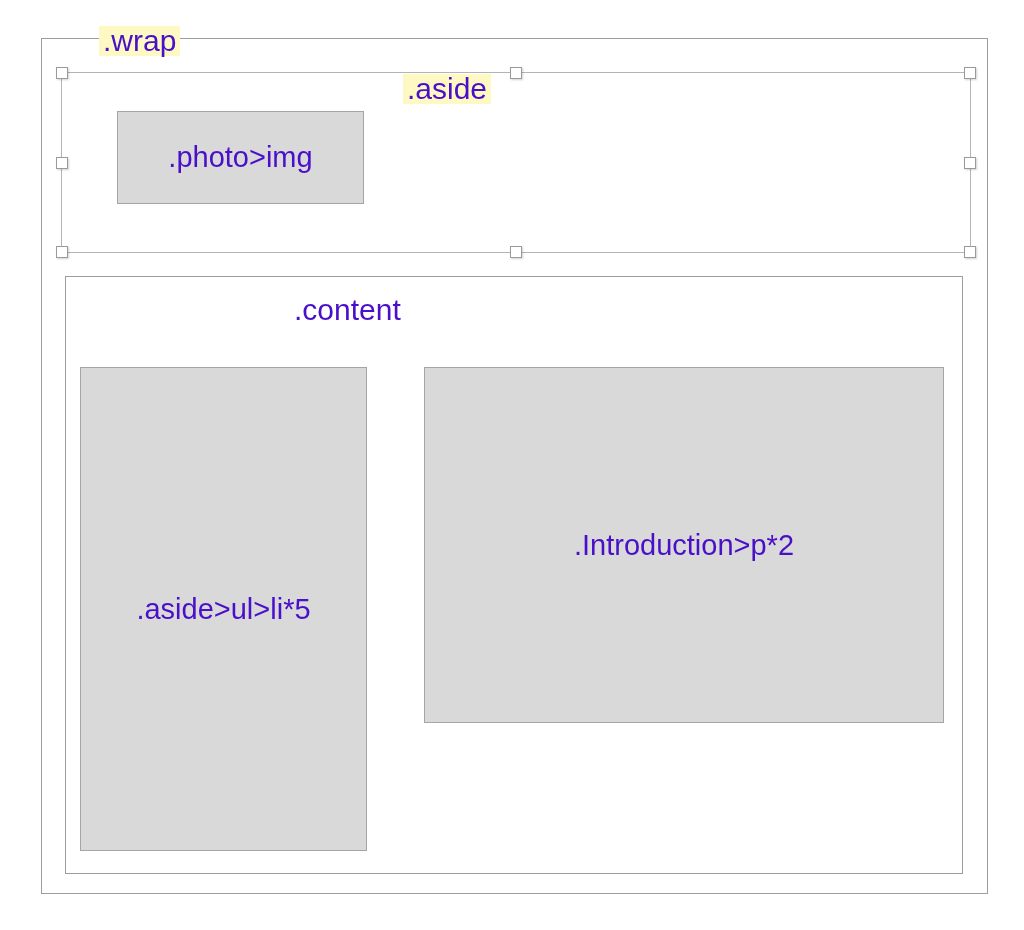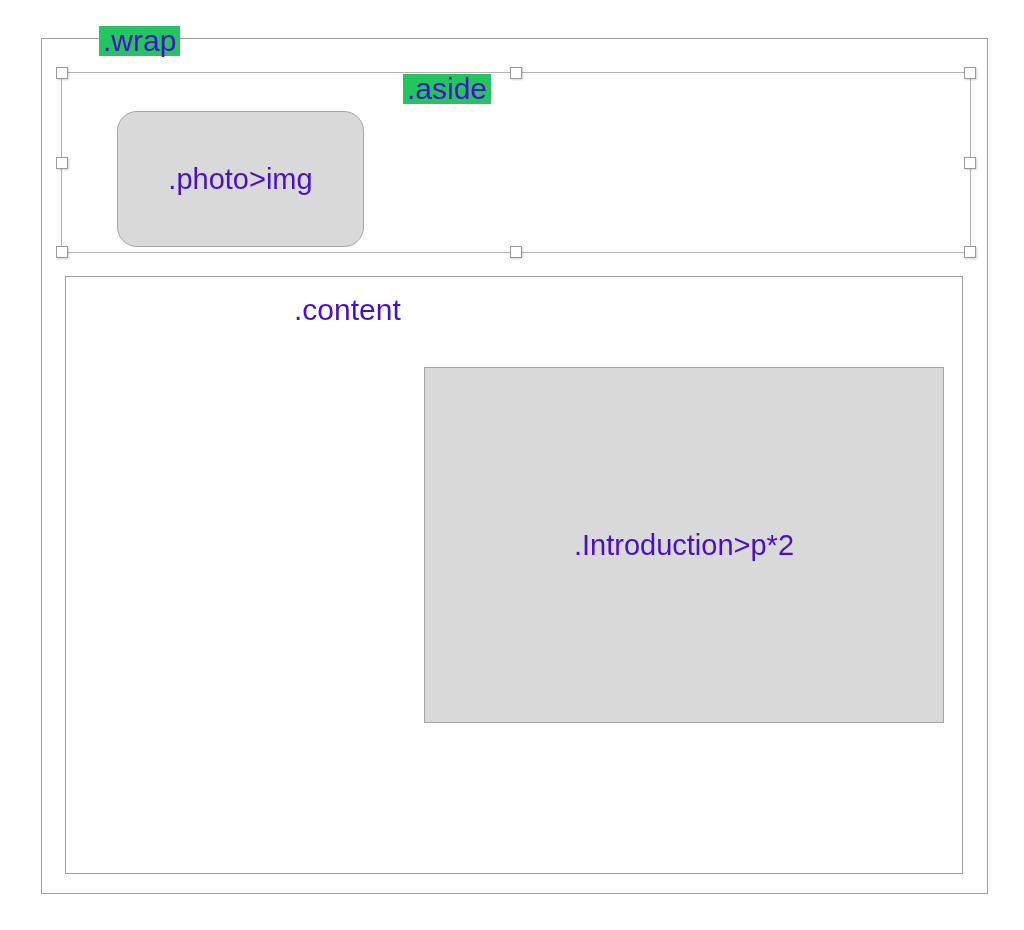--- a/index.html
+++ b/index.html
@@ -54,21 +54,21 @@
     color: #4a0fc8;
     font-size: 30px;
     line-height: 1;
     white-space: nowrap;
     background: transparent;
     font-family: "Liberation Sans", sans-serif;
   }
 
   
   .tag-label.over-border {
-    background: #22c55e;
+    background: #fef9c3;
     padding: 0 4px;
   }
 
   
   #header-selection {
     position: absolute;
     border: 1px solid #b4b4b4;
     box-sizing: border-box;
     background: transparent;
   }
@@ -82,21 +82,21 @@
     box-sizing: border-box;
     box-shadow: 1px 1px 2px rgba(0,0,0,0.18);
   }
 
   
   #wrap-frame      { left: 41px;  top: 38px;  width: 947px; height: 856px; }
   #content-frame   { left: 65px;  top: 276px; width: 898px; height: 598px; }
 
   #header-selection{ left: 61px;  top: 72px;  width: 910px; height: 181px; }
 
-  #photo-block     { left: 117px; top: 111px; width: 247px; height: 136px; border-radius: 20px; }
+  #photo-block     { left: 117px; top: 111px; width: 247px; height: 93px; }
   #h1-block        { left: 424px; top: 111px; width: 506px; height: 113px; }
   #aside-block     { left: 80px;  top: 367px; width: 287px; height: 484px; }
   #intro-block     { left: 424px; top: 367px; width: 520px; height: 356px; }
 
   #label-wrap      { left: 99px;  top: 26px; }
   #label-header    { left: 403px; top: 74px; }
   #label-content   { left: 294px; top: 295px; }
 </style>
 </head>
 <body>
@@ -105,20 +105,23 @@
 
   <div class="frame" id="wrap-frame"></div>
 
   <div class="frame" id="content-frame"></div>
 
   <div class="block" id="photo-block">
     <span class="block-label">.photo&gt;img</span>
   </div>
 
 
+  <div class="block" id="aside-block">
+    <span class="block-label">.aside&gt;ul&gt;li*5</span>
+  </div>
 
   <div class="block" id="intro-block">
     <span class="block-label">.Introduction&gt;p*2</span>
   </div>
 
   <div id="header-selection">
     <div class="handle" style="left:-6px;  top:-6px;"></div>
     <div class="handle" style="left:50%;   top:-6px;  margin-left:-6px;"></div>
     <div class="handle" style="right:-6px; top:-6px;"></div>
     <div class="handle" style="left:-6px;  top:50%;   margin-top:-6px;"></div>

